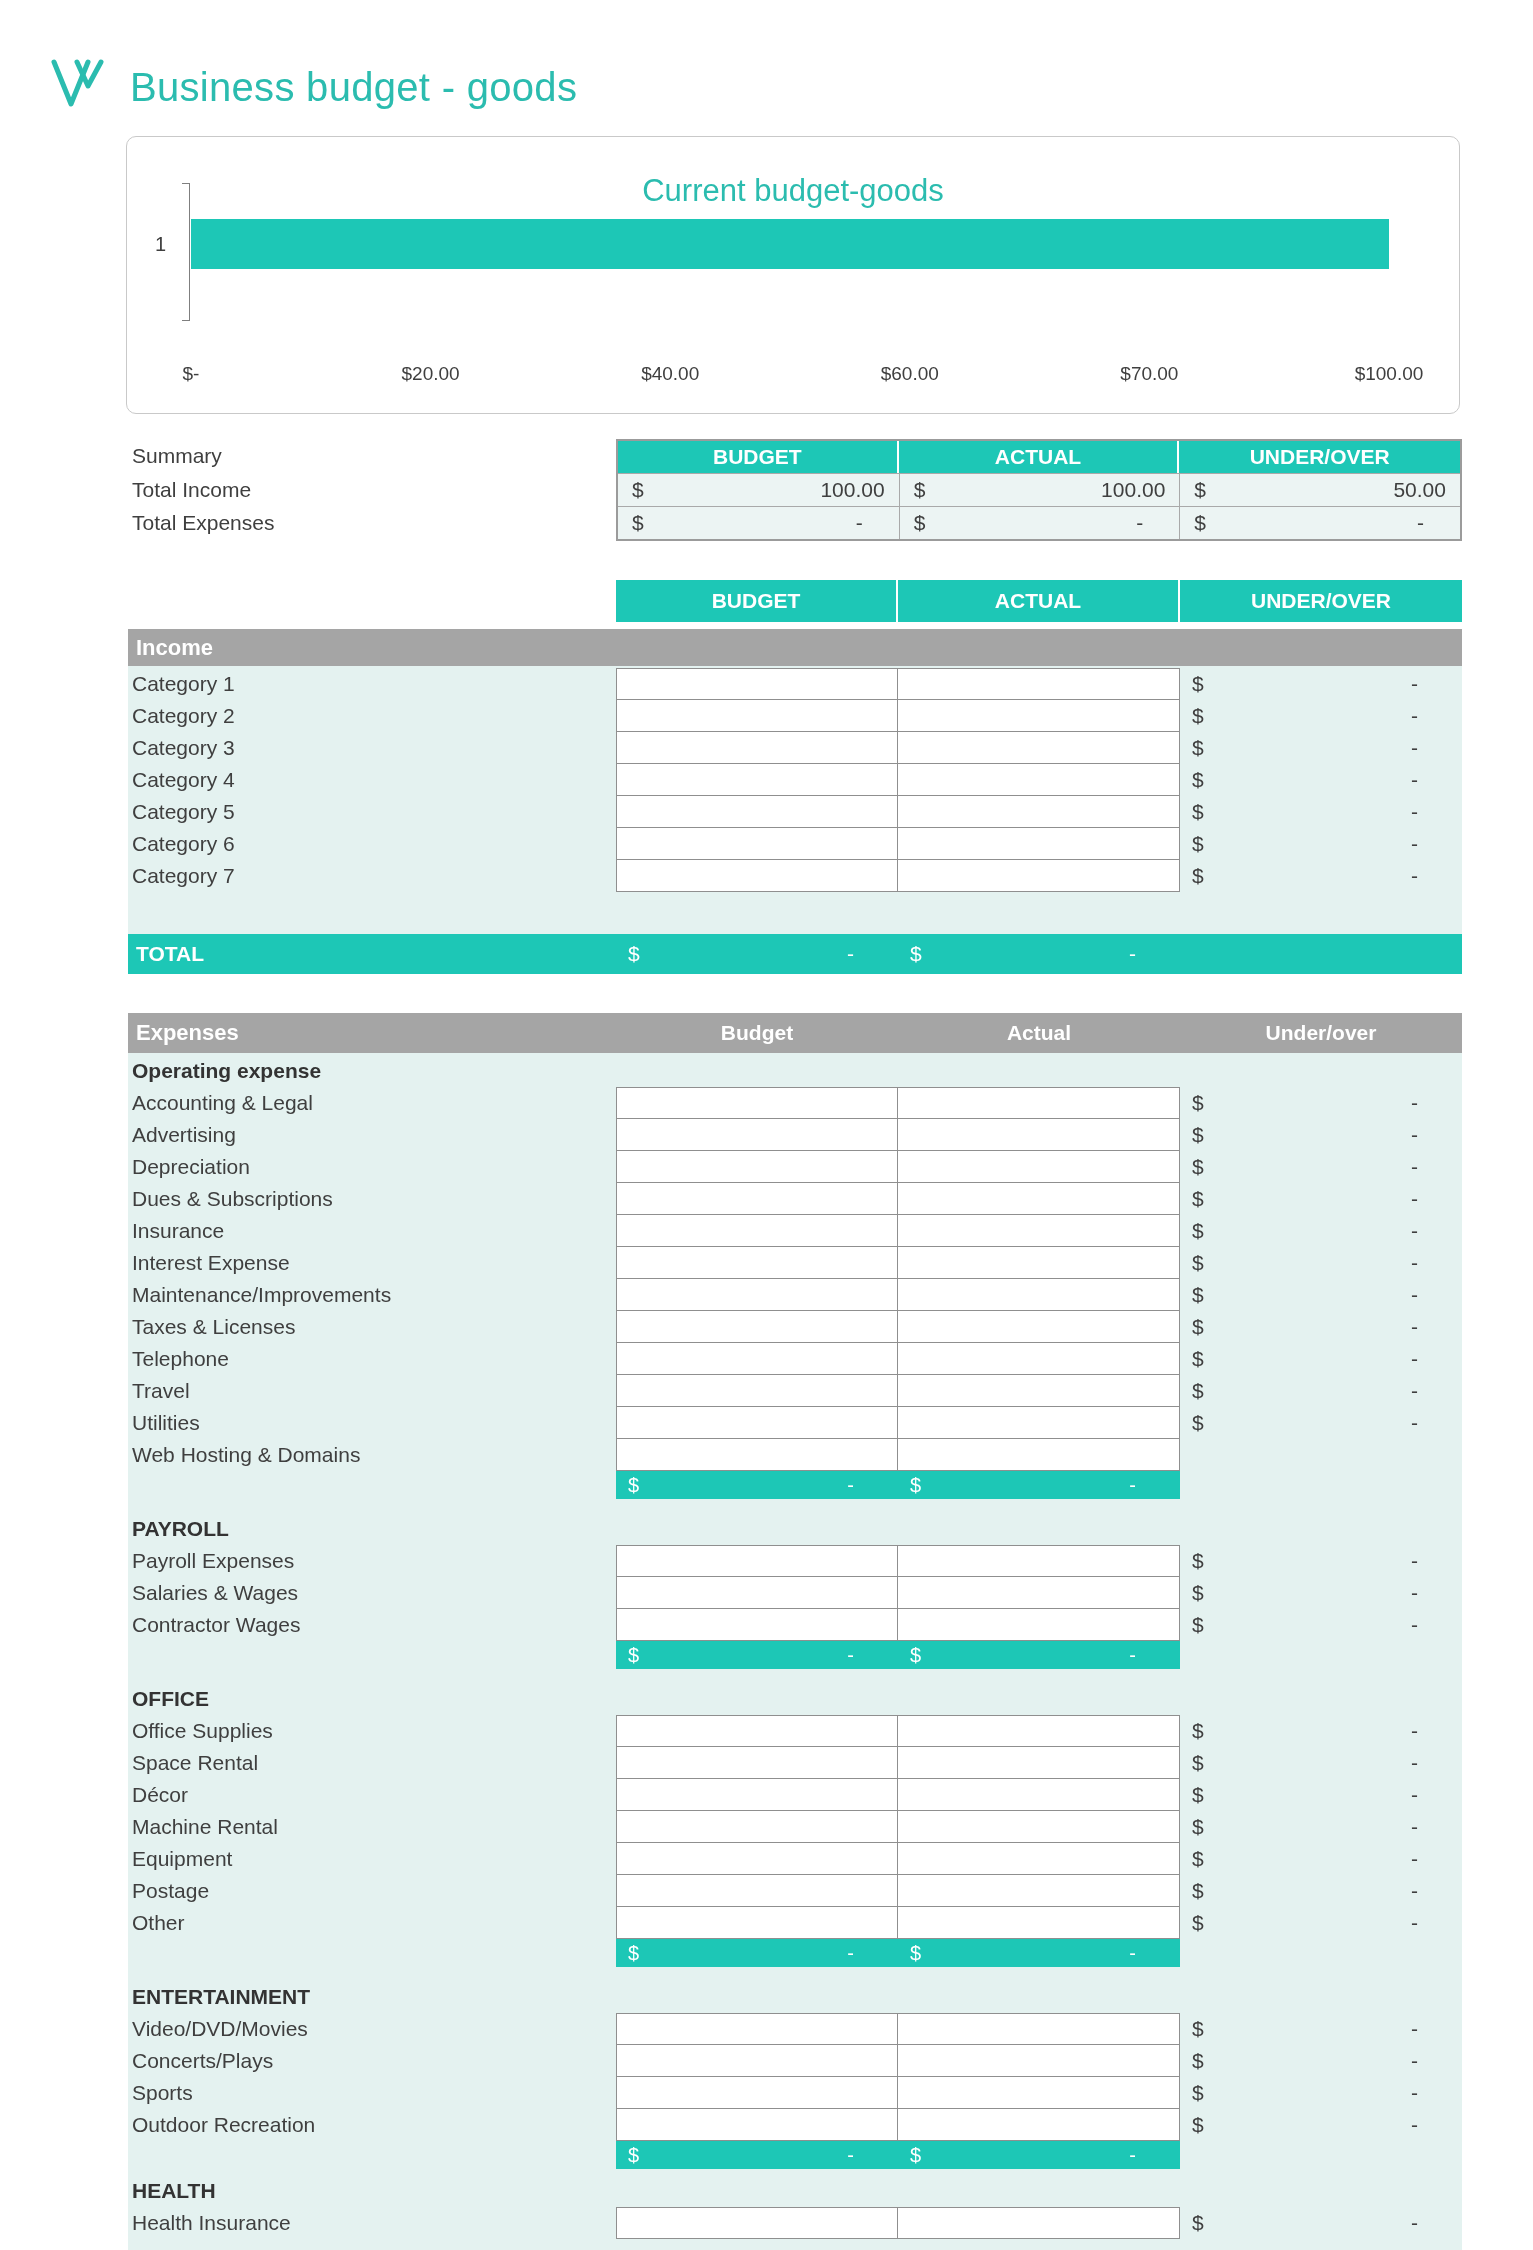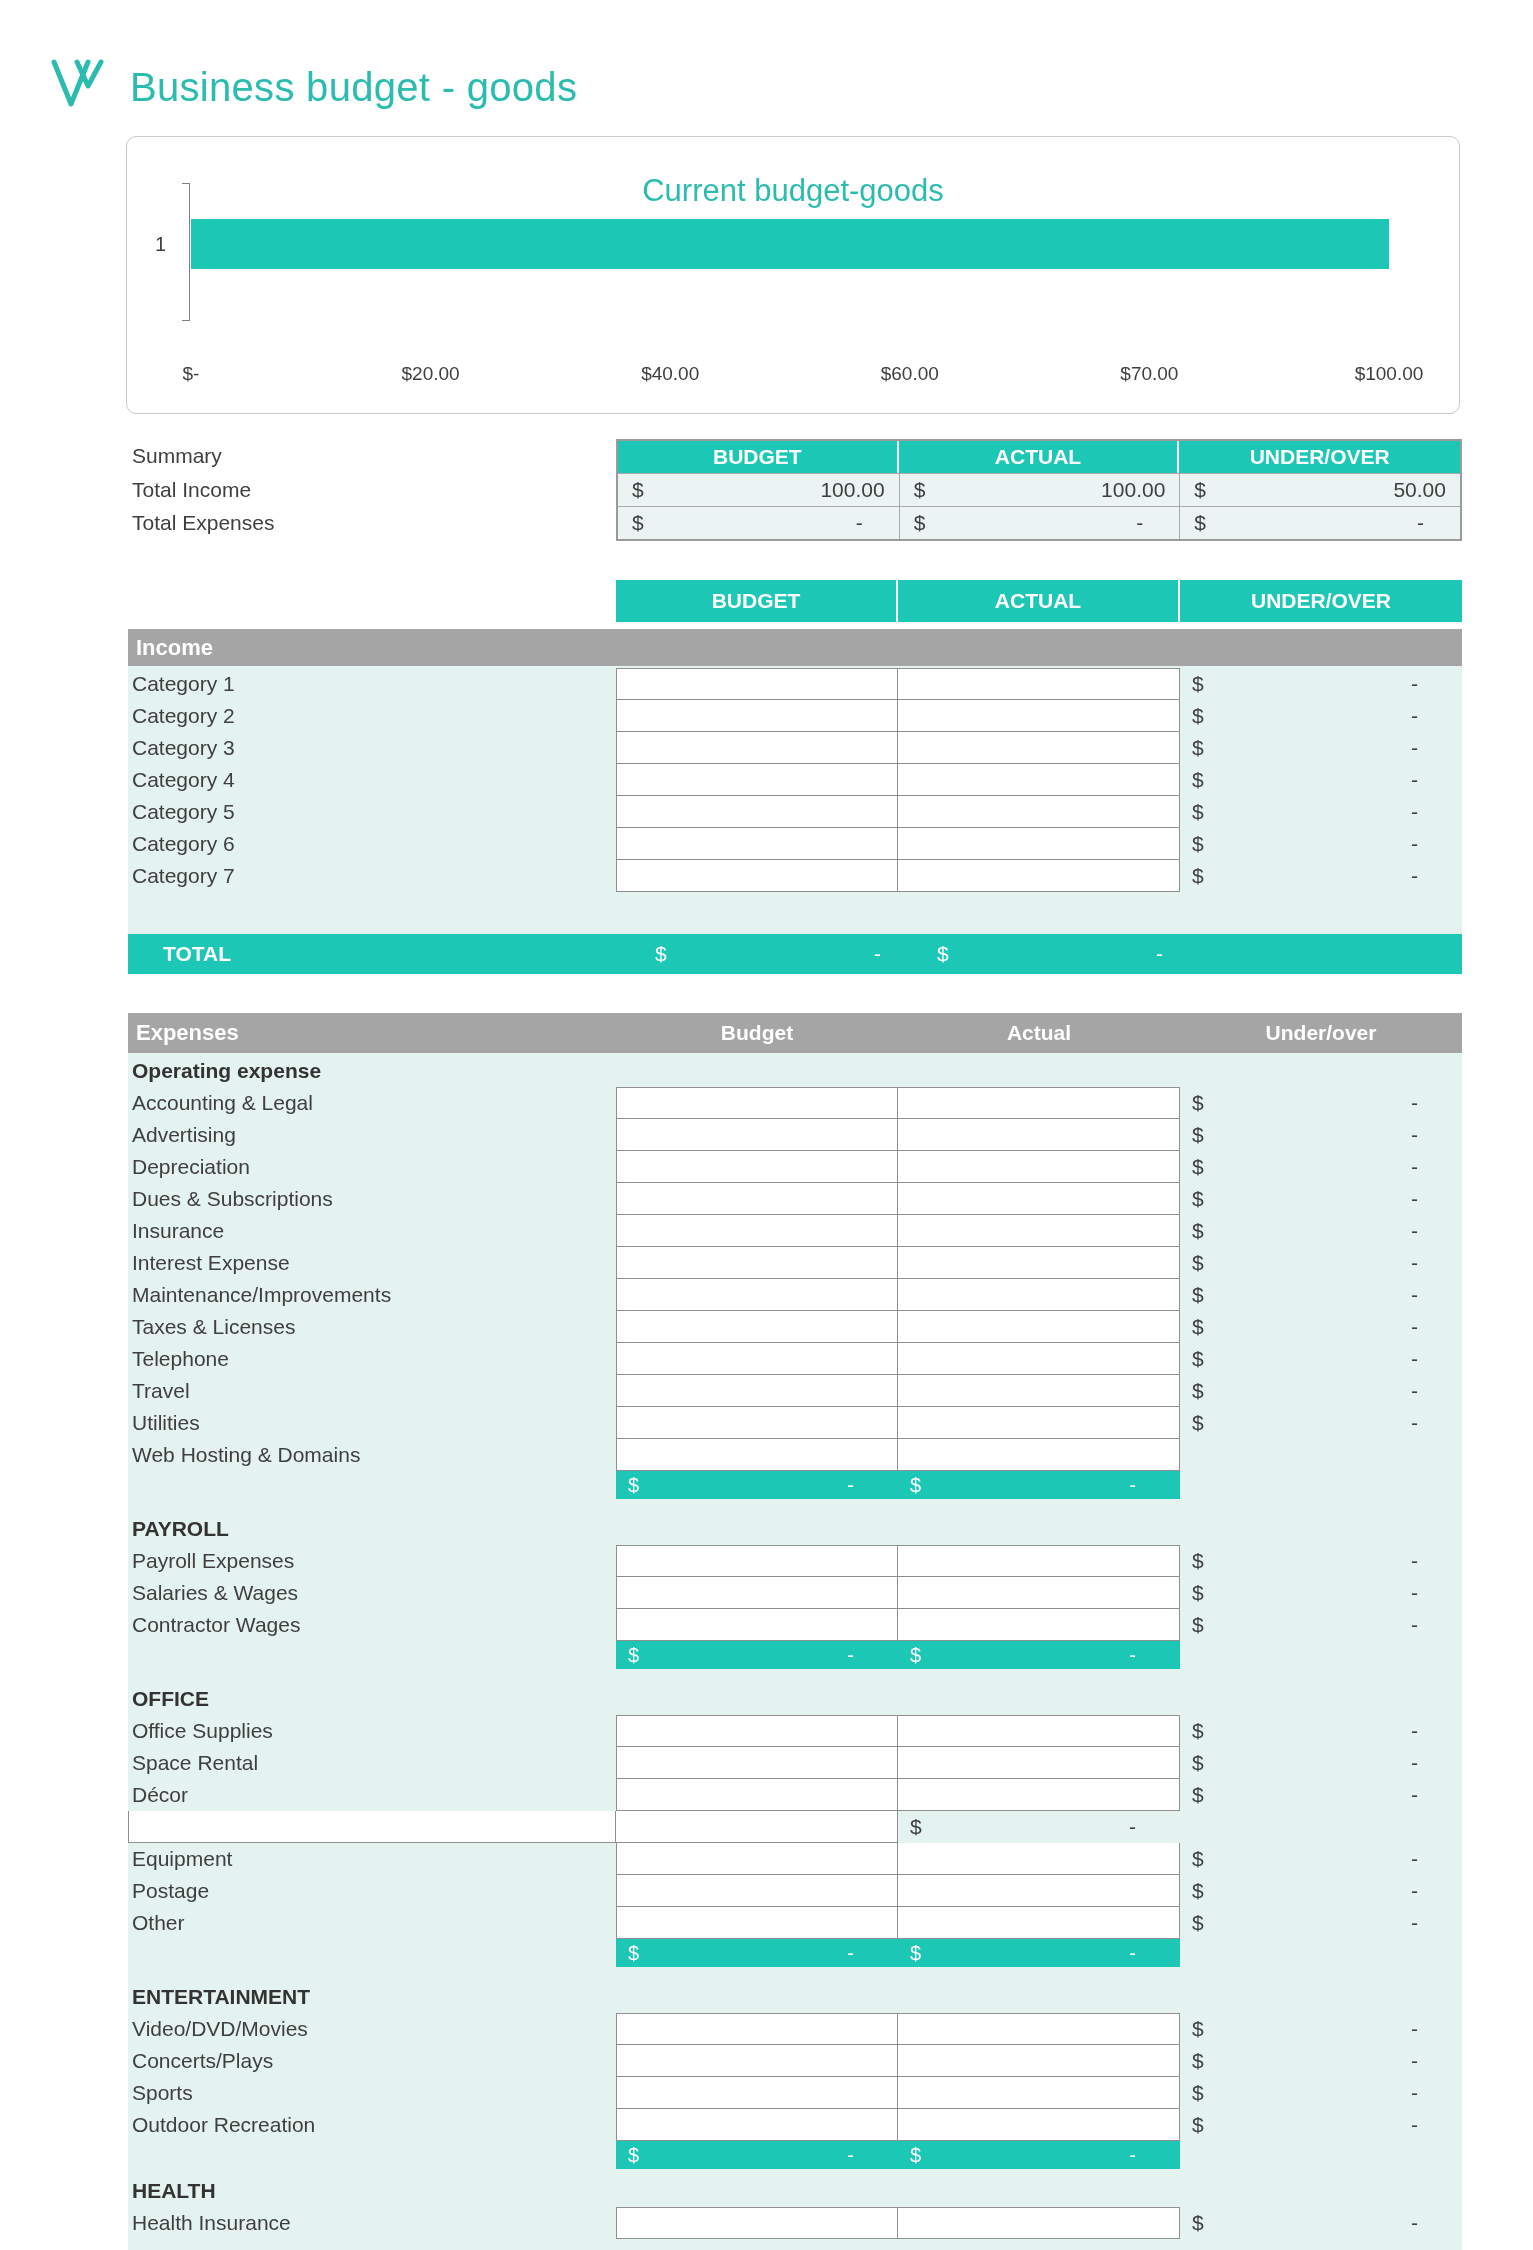--- a/index.html
+++ b/index.html
@@ -74,21 +74,21 @@
   .rows{width:100%;}
   .row{display:grid;grid-template-columns:488px 282px 282px 282px;height:32px;}
   .row-label{display:flex;align-items:center;padding-left:4px;font-size:21px;}
   .cell{background:#fff;border:1px solid var(--cellborder);border-top:none;}
   .rows div.row:first-of-type .cell{border-top:1px solid var(--cellborder);}
   .cell + .cell{border-left:none;}
   .uo-cell{display:flex;justify-content:space-between;align-items:center;
     padding:0 44px 0 12px;font-size:21px;}
   .spacer{height:42px;}
   .total-row{display:grid;grid-template-columns:488px 282px 282px 282px;height:40px;
-    background:var(--accent);color:#fff;align-items:center;font-size:21px;padding-left:27px;}
+    background:var(--accent);color:#fff;align-items:center;font-size:21px;}
   .total-label{font-weight:700;padding-left:8px;}
   .total-cell{display:flex;justify-content:space-between;align-items:center;
     padding:0 44px 0 12px;}
   .subtotal-row{display:grid;grid-template-columns:488px 282px 282px;height:28px;}
   .st-cell{display:flex;justify-content:space-between;align-items:center;
     background:var(--accent);color:#fff;font-size:20px;padding:0 44px 0 12px;}
   .xgroup{margin-top:14px;}
   .xgroup.first{margin-top:0;}
   .xgroup.last{margin-top:6px;}
 </style>
@@ -485,20 +485,21 @@
             <div class="row-label">Décor</div>
             <div class="cell"></div>
             <div class="cell"></div>
             <div class="uo-cell">
               <span>$</span>
               <span>-</span>
             </div>
           </div>
 
           <div class="row">
+            <div class="row-label">Machine Rental</div>
             <div class="cell"></div>
             <div class="cell"></div>
             <div class="uo-cell">
               <span>$</span>
               <span>-</span>
             </div>
           </div>
 
           <div class="row">
             <div class="row-label">Equipment</div>

